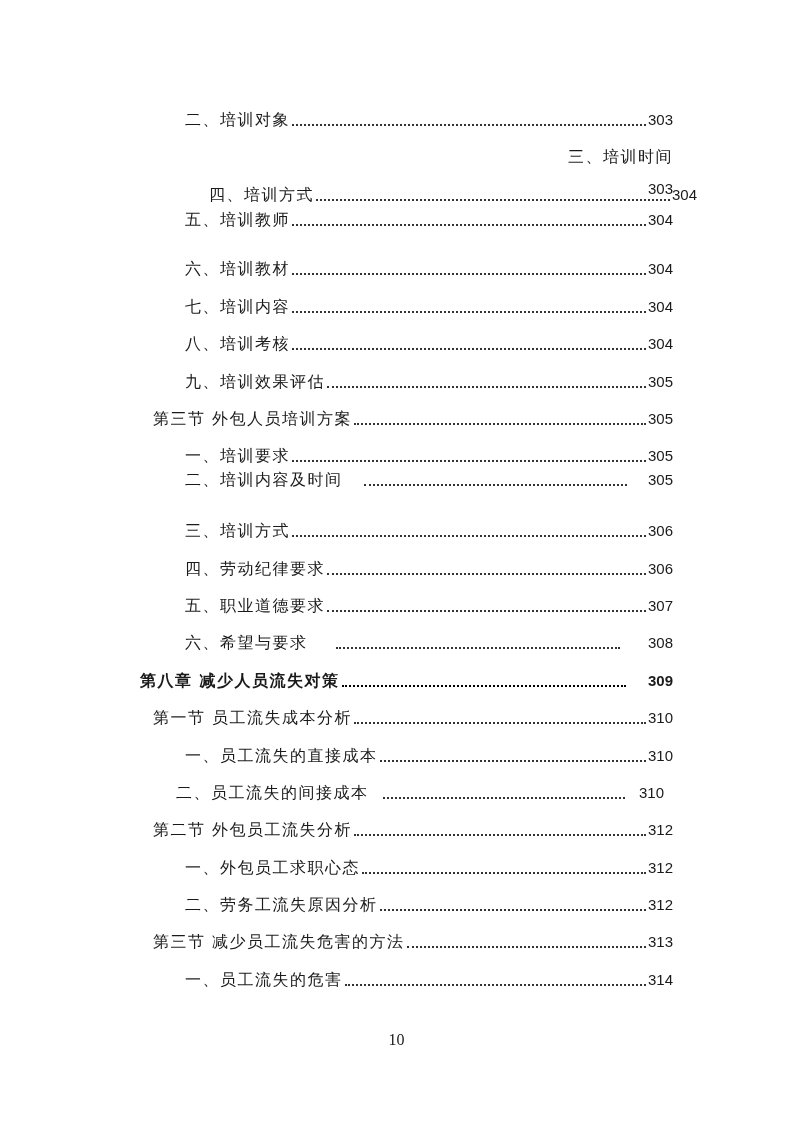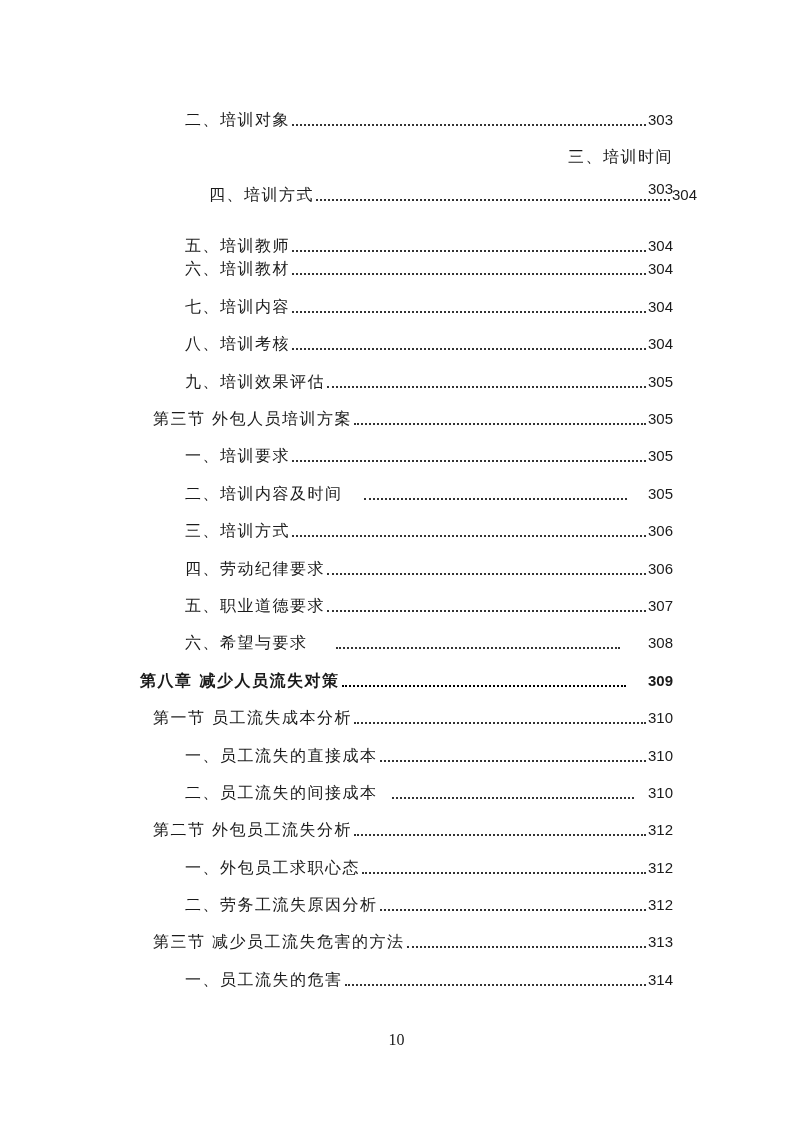--- a/index.html
+++ b/index.html
@@ -27,21 +27,21 @@
   <div class="entry l3" style="top:37px;left:185px;width:488px;flex-direction:column;">
       <span class="title">三、培训时间</span>
       <span class="leader"></span>
       <span class="page">303</span>
     </div>
   <div class="entry l3" style="top:75px;left:185px;width:488px;margin-left:24px;">
       <span class="title">四、培训方式</span>
       <span class="leader"></span>
       <span class="page">304</span>
     </div>
-  <div class="entry l3" style="top:126px;left:185px;width:488px;">
+  <div class="entry l3" style="top:100px;left:185px;width:488px;">
       <span class="title">五、培训教师</span>
       <span class="leader"></span>
       <span class="page">304</span>
     </div>
   <div class="entry l3" style="top:149px;left:185px;width:488px;">
       <span class="title">六、培训教材</span>
       <span class="leader"></span>
       <span class="page">304</span>
     </div>
   <div class="entry l3" style="top:187px;left:185px;width:488px;">
@@ -62,21 +62,21 @@
   <div class="entry l2" style="top:299px;left:153px;width:520px;">
       <span class="title">第三节  外包人员培训方案</span>
       <span class="leader"></span>
       <span class="page">305</span>
     </div>
   <div class="entry l3" style="top:336px;left:185px;width:488px;">
       <span class="title">一、培训要求</span>
       <span class="leader"></span>
       <span class="page">305</span>
     </div>
-  <div class="entry l3" style="top:374px;left:185px;width:488px;gap:19px;">
+  <div class="entry l3" style="top:360px;left:185px;width:488px;gap:19px;">
       <span class="title">二、培训内容及时间</span>
       <span class="leader"></span>
       <span class="page">305</span>
     </div>
   <div class="entry l3" style="top:411px;left:185px;width:488px;">
       <span class="title">三、培训方式</span>
       <span class="leader"></span>
       <span class="page">306</span>
     </div>
   <div class="entry l3" style="top:449px;left:185px;width:488px;">
@@ -102,21 +102,21 @@
   <div class="entry l2" style="top:598px;left:153px;width:520px;">
       <span class="title">第一节  员工流失成本分析</span>
       <span class="leader"></span>
       <span class="page">310</span>
     </div>
   <div class="entry l3" style="top:636px;left:185px;width:488px;">
       <span class="title">一、员工流失的直接成本</span>
       <span class="leader"></span>
       <span class="page">310</span>
     </div>
-  <div class="entry l3" style="top:673px;left:185px;width:488px;gap:12px;">
+  <div class="entry l3" style="top:673px;left:176px;width:488px;gap:12px;">
       <span class="title">二、员工流失的间接成本</span>
       <span class="leader"></span>
       <span class="page">310</span>
     </div>
   <div class="entry l2" style="top:710px;left:153px;width:520px;">
       <span class="title">第二节  外包员工流失分析</span>
       <span class="leader"></span>
       <span class="page">312</span>
     </div>
   <div class="entry l3" style="top:748px;left:185px;width:488px;">

